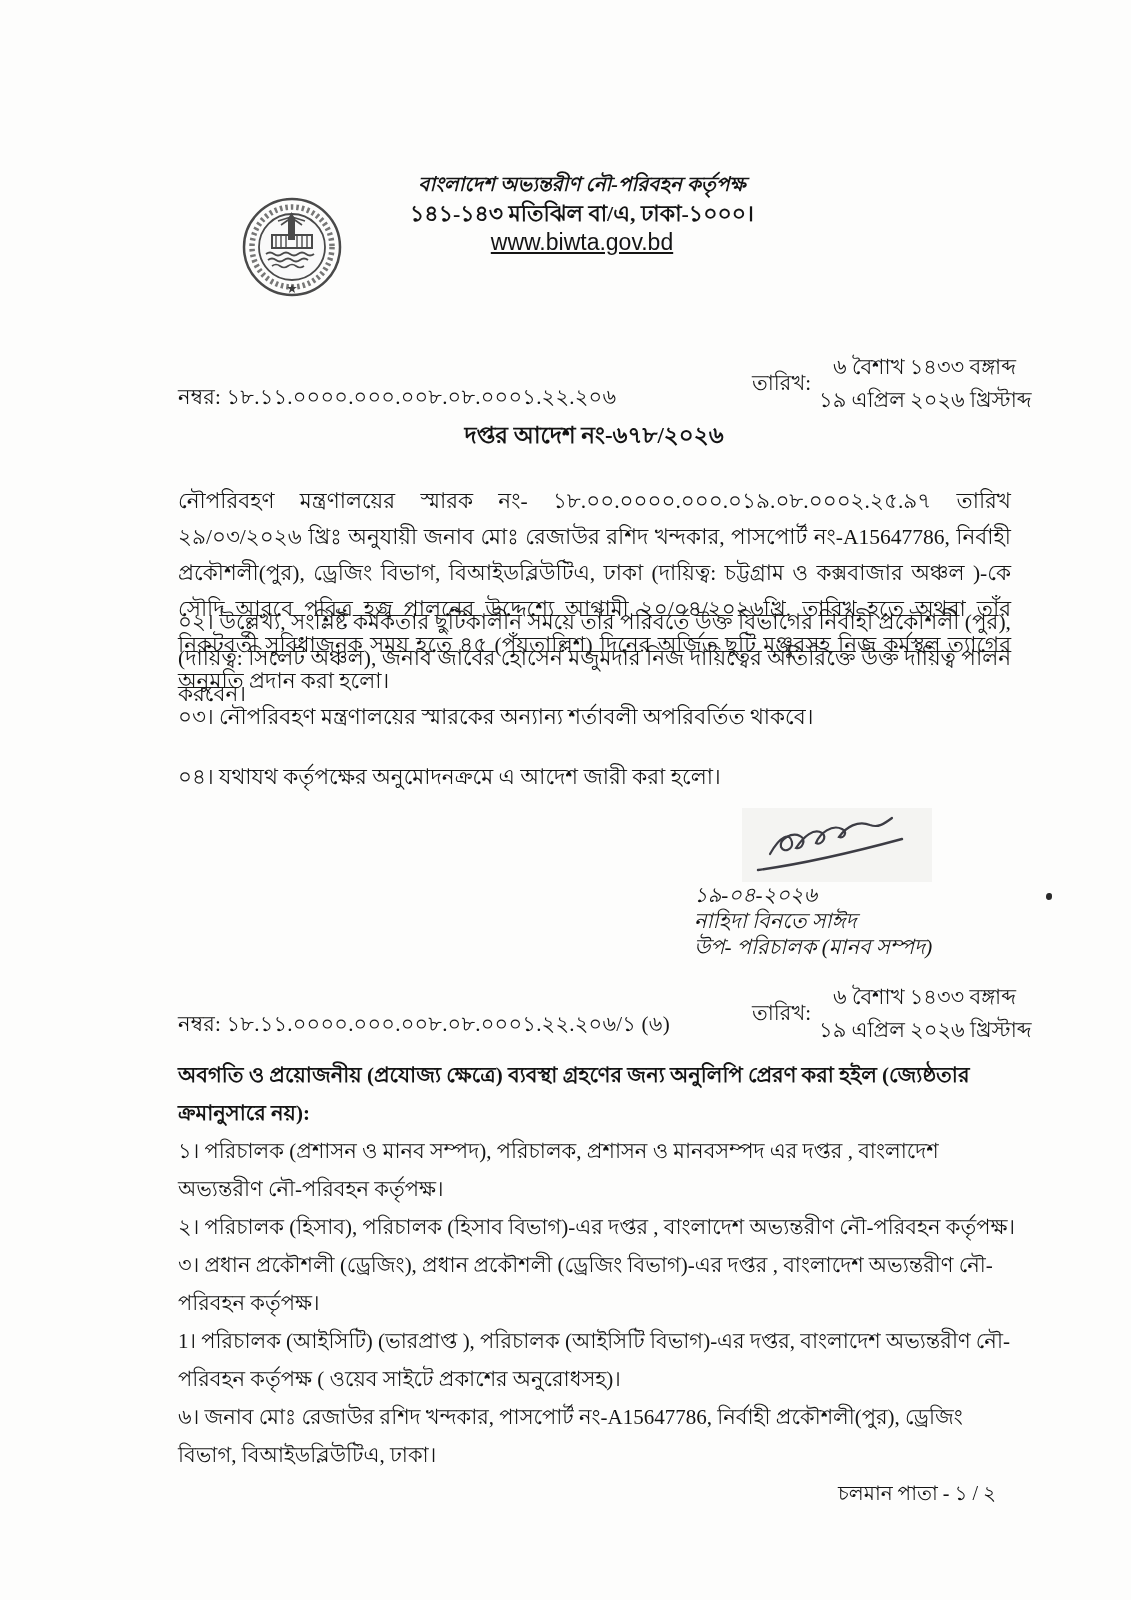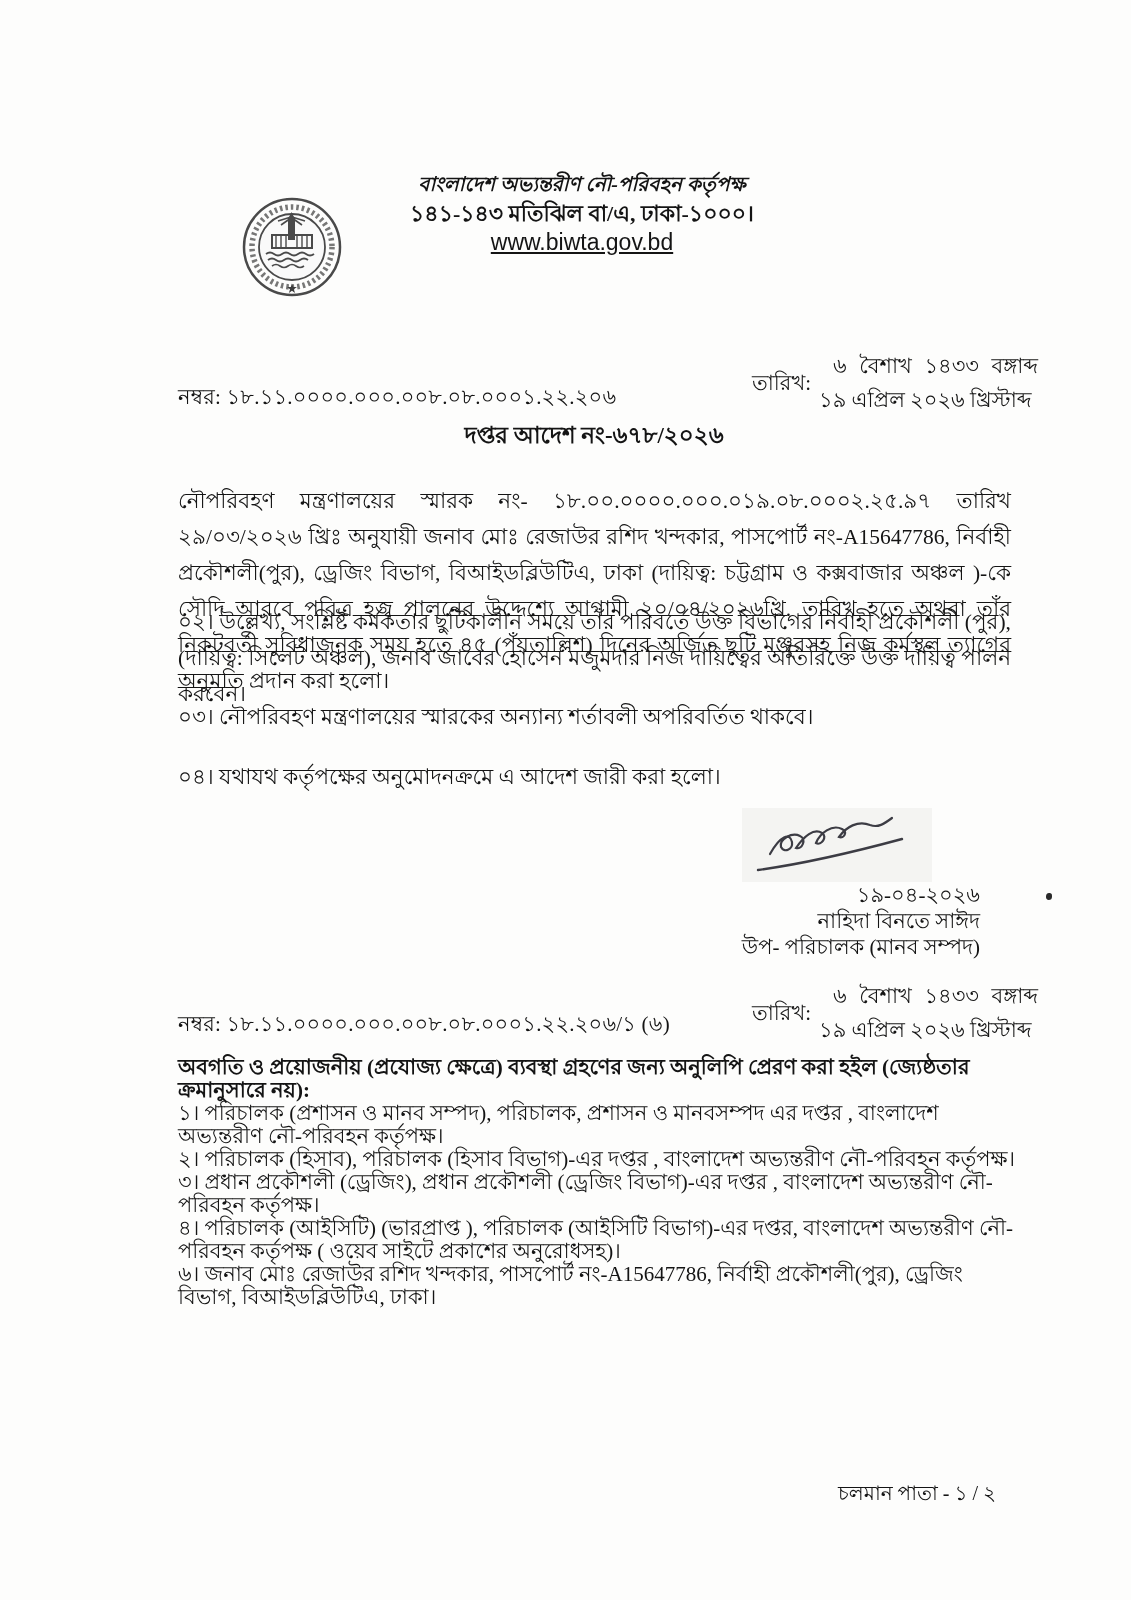--- a/index.html
+++ b/index.html
@@ -19,35 +19,35 @@
   .org-website{font-size:23px;font-weight:400;font-family:"Liberation Sans","DejaVu Sans",sans-serif;}
   .org-branch{font-size:22px;font-weight:600;}
   
   .memo-number{font-size:21px;letter-spacing:.2px;}
   .memo1-number{left:178px;top:381px;}
   .memo2-number{left:178px;top:1008px;}
   .date-block{display:flex;align-items:center;gap:8px;font-size:21px;}
   .date-block1{left:752px;top:351px;}
   .date-block2{left:752px;top:981px;}
   .date-lines{display:flex;flex-direction:column;line-height:33px;}
-  .date-lines span:first-child{padding-left:14px;font-family:Liberation Mono, monospace;}
+  .date-lines span:first-child{padding-left:14px;}
   
   .order-title{left:178px;top:417px;width:832px;text-align:center;font-size:23px;font-weight:700;}
   .para{left:178px;width:833px;font-size:21.5px;line-height:36px;text-align:justify;}
   .para-1{top:451px;margin-top:32px;}
   .para-2{top:604px;}
   .para-3{top:699px;}
   .para-4{top:759px;}
   
-  .signature-block{left:694px;top:808px;width:286px;text-align:right;}
+  .signature-block{left:694px;top:808px;width:286px;text-align:left;font-style:italic;}
   .sig-scribble{display:block;margin:0 auto;background:#f4f4f2;}
   .sig-line{font-size:21px;line-height:26px;}
   .ink-dot{left:1046px;top:893px;width:6px;height:7px;background:#2a2a2a;border-radius:50% 40% 55% 45%;}
   
-  .distribution{left:178px;top:1056px;width:838px;font-size:21px;line-height:23px;}
+  .distribution{left:178px;top:1056px;width:838px;font-size:21px;line-height:38px;}
   .dist-heading{font-weight:700;}
   .dist-item{font-weight:400;}
   
   .page-footer{left:178px;top:1478px;width:818px;text-align:right;font-size:20px;}
   .latin{font-family:"Liberation Sans","DejaVu Sans",sans-serif;text-decoration:underline;}
 </style>
 </head>
 <body>
 
 <div class="abs logo-wrap">
@@ -116,17 +116,17 @@
     <span>৬ বৈশাখ ১৪৩৩ বঙ্গাব্দ</span>
     <span>১৯ এপ্রিল ২০২৬ খ্রিস্টাব্দ</span>
   </span>
 </div>
 
 <div class="abs distribution">
   <div class="dist-heading">অবগতি ও প্রয়োজনীয় (প্রযোজ্য ক্ষেত্রে) ব্যবস্থা গ্রহণের জন্য অনুলিপি প্রেরণ করা হইল (জ্যেষ্ঠতার ক্রমানুসারে নয়):</div>
   <div class="dist-item">১। পরিচালক (প্রশাসন ও মানব সম্পদ), পরিচালক, প্রশাসন ও মানবসম্পদ এর দপ্তর , বাংলাদেশ অভ্যন্তরীণ নৌ-পরিবহন কর্তৃপক্ষ।</div>
   <div class="dist-item">২। পরিচালক (হিসাব), পরিচালক (হিসাব বিভাগ)-এর দপ্তর , বাংলাদেশ অভ্যন্তরীণ নৌ-পরিবহন কর্তৃপক্ষ।</div>
   <div class="dist-item">৩। প্রধান প্রকৌশলী (ড্রেজিং), প্রধান প্রকৌশলী (ড্রেজিং বিভাগ)-এর দপ্তর , বাংলাদেশ অভ্যন্তরীণ নৌ-পরিবহন কর্তৃপক্ষ।</div>
-  <div class="dist-item">৪। পরিচালক (আইসিটি) (ভারপ্রাপ্ত ), পরিচালক (আইসিটি বিভাগ)-এর দপ্তর, বাংলাদেশ অভ্যন্তরীণ নৌ-পরিবহন কর্তৃপক্ষ ( ওয়েব সাইটে প্রকাশের অনুরোধসহ)।</div>
+  <div class="dist-item">1। পরিচালক (আইসিটি) (ভারপ্রাপ্ত ), পরিচালক (আইসিটি বিভাগ)-এর দপ্তর, বাংলাদেশ অভ্যন্তরীণ নৌ-পরিবহন কর্তৃপক্ষ ( ওয়েব সাইটে প্রকাশের অনুরোধসহ)।</div>
   <div class="dist-item">৬। জনাব মোঃ রেজাউর রশিদ খন্দকার, পাসপোর্ট নং-A15647786, নির্বাহী প্রকৌশলী(পুর), ড্রেজিং বিভাগ, বিআইডব্লিউটিএ, ঢাকা।</div>
 </div>
 
 <div class="abs page-footer">চলমান পাতা - ১ / ২</div>
 
 </body></html>

